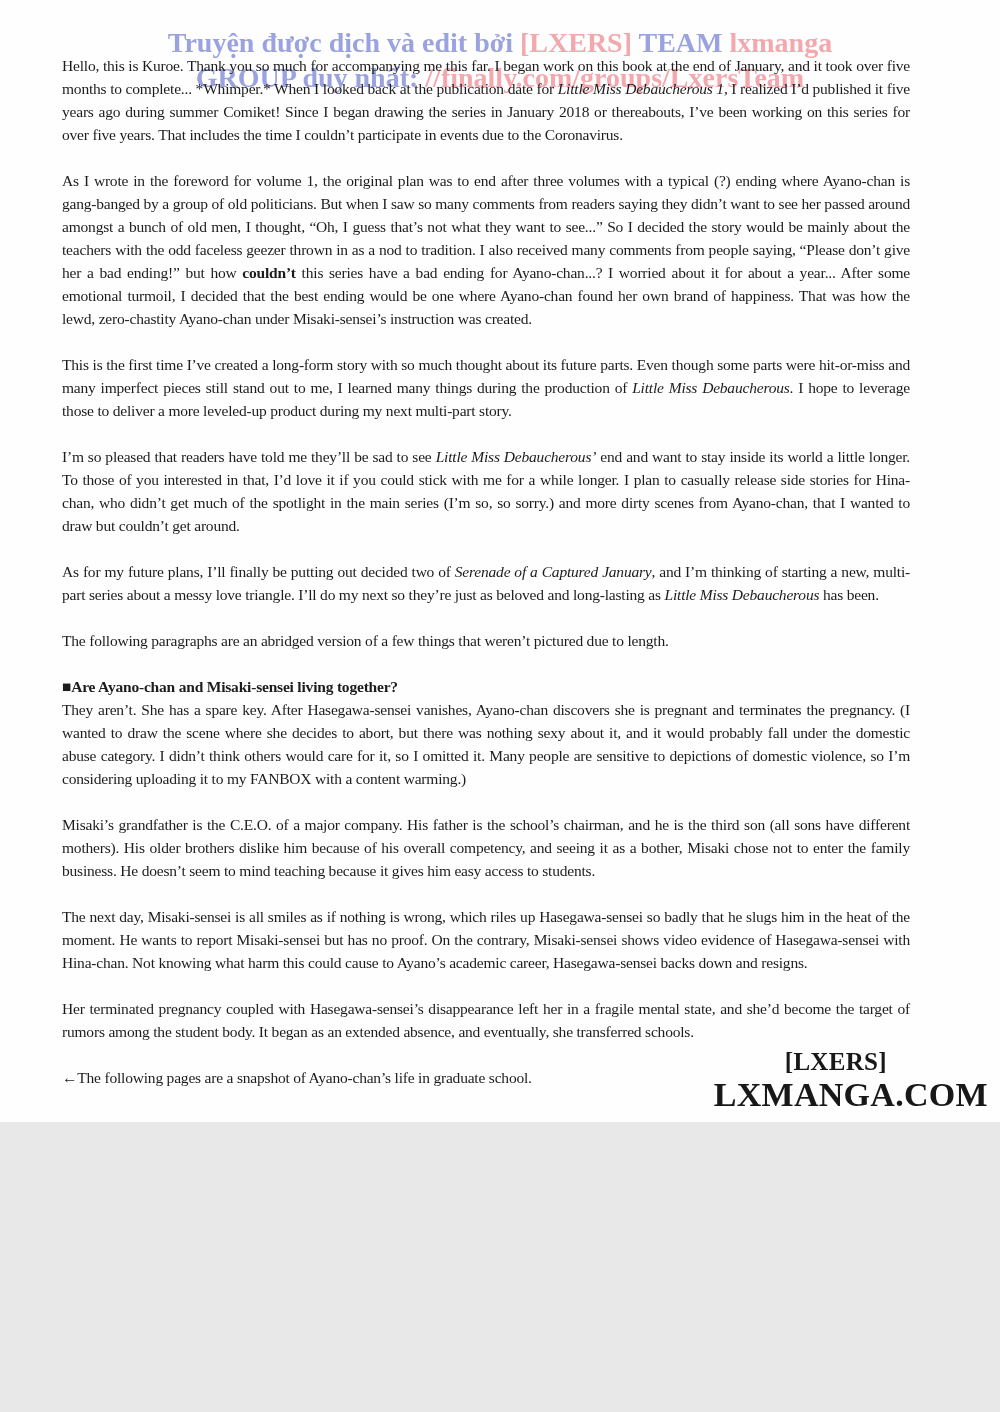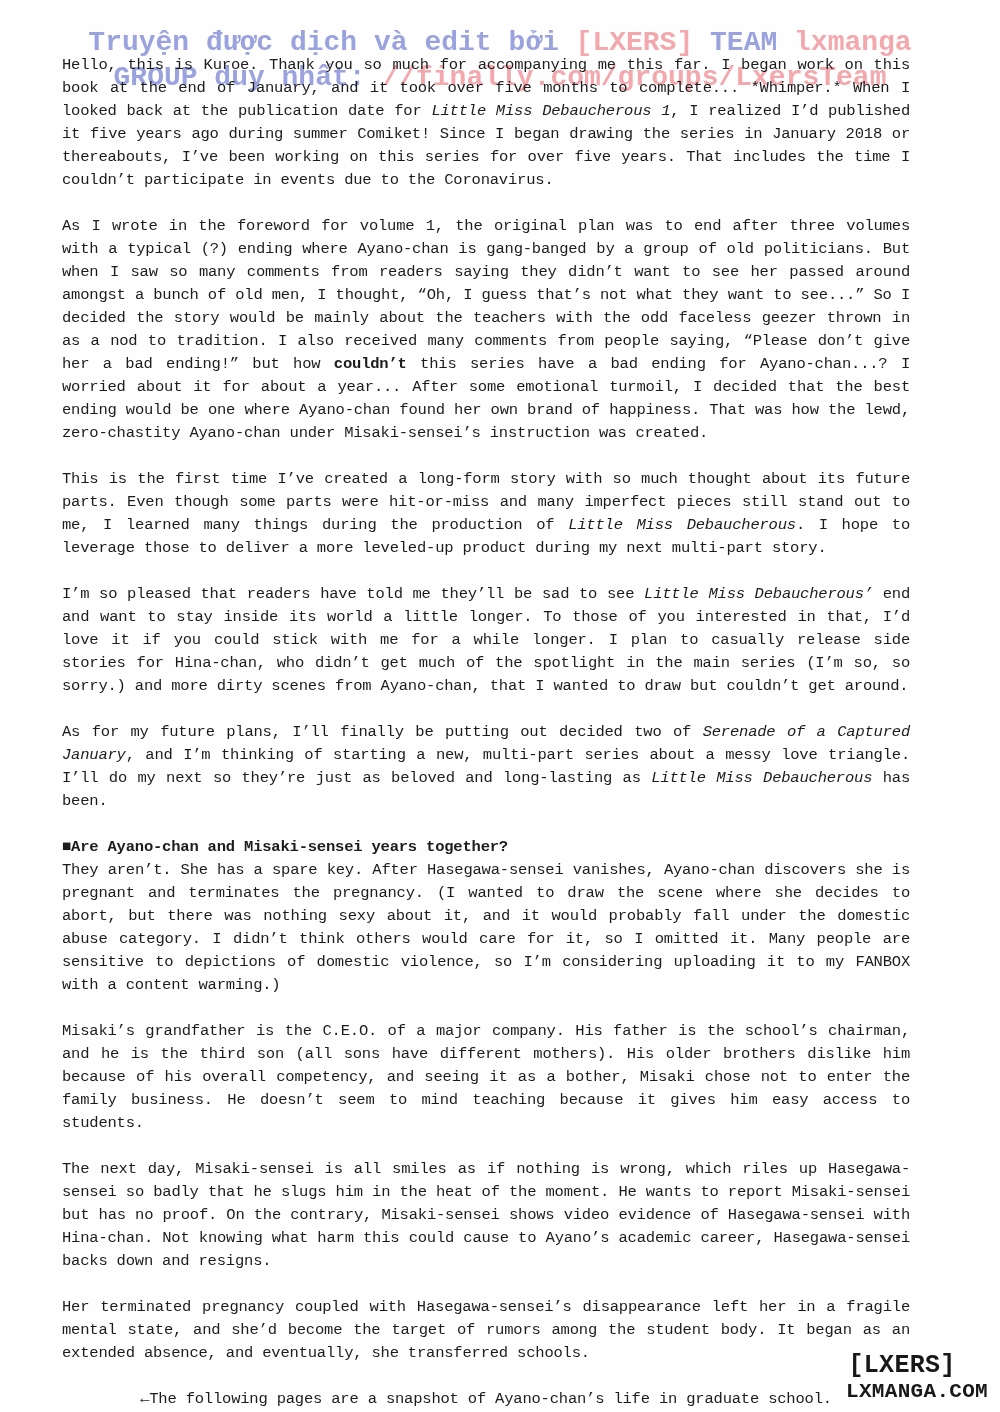--- a/index.html
+++ b/index.html
@@ -1,23 +1,23 @@
 <!DOCTYPE html>
 <html style="--wm-blue: #8a94da; --wm-pink: #f09aa0;"><head>
 <meta charset="utf-8">
 <style>
   * { margin:0; padding:0; box-sizing:border-box; }
   html,body { background:#e8e8e8; }
   .page {
-    width:1000px; height:1412px;
+    width:1000px; height:1122px;
     margin:0 auto;
     position:relative;
     background:#fefefe;
     overflow:hidden;
-    font-family:Liberation Mono, monospace;
+    font-family:Liberation Serif, serif;
   }
   .watermark {
     position:absolute;
     z-index:1;
     top:25px; left:0; right:0;
     text-align:center;
     font-weight:bold;
     font-size:28px;
     line-height:35px;
     white-space:nowrap;
@@ -30,53 +30,54 @@
     z-index:2;
     padding:54px 90px 0 62px;
     color:#1c1c1c;
     font-size:15.5px;
     line-height:23px;
     letter-spacing:-0.2px;
     text-align:justify;
   }
   .para { margin:0 0 23px 0; }
   .heading { margin:0; font-size:15.5px; font-weight:bold; text-align:left; }
-  .note { margin-top:12px; text-align:center; }
+  .note { margin-top:12px; text-align:left; }
   .it { font-style:italic; }
   .bd { font-weight:bold; }
   .logo {
     position:absolute;
     z-index:2;
     right:12px; bottom:8px;
     text-align:center;
     font-weight:bold;
     color:#181818;
     line-height:1.12;
     letter-spacing:0.3px;
   }
   .logo-line1 { font-size:25px; }
-  .logo-line2 { font-size:21px;margin-left:30px; }
+  .logo-line2 { font-size:34px;margin-left:30px; }
 </style>
 </head>
 <body>
 
 <div class="page">
 
   <div class="watermark">
     <div><span class="wm-blue">Truyện được dịch và edit bởi </span><span class="wm-pink">[LXERS] </span><span class="wm-blue">TEAM </span><span class="wm-pink">lxmanga</span></div>
     <div><span class="wm-blue">GROUP duy nhất: </span><span class="wm-pink">//finally.com/groups/LxersTeam</span></div>
   </div>
 
   <div class="content">
       <p class="para"><span>Hello, this is Kuroe. Thank you so much for accompanying me this far. I began work on this book at the end of January, and it took over five months to complete... *Whimper.* When I looked back at the publication date for </span><span class="it">Little Miss Debaucherous 1</span><span>, I realized I’d published it five years ago during summer Comiket! Since I began drawing the series in January 2018 or thereabouts, I’ve been working on this series for over five years. That includes the time I couldn’t participate in events due to the Coronavirus.</span></p>
       <p class="para"><span>As I wrote in the foreword for volume 1, the original plan was to end after three volumes with a typical (?) ending where Ayano-chan is gang-banged by a group of old politicians. But when I saw so many comments from readers saying they didn’t want to see her passed around amongst a bunch of old men, I thought, “Oh, I guess that’s not what they want to see...” So I decided the story would be mainly about the teachers with the odd faceless geezer thrown in as a nod to tradition. I also received many comments from people saying, “Please don’t give her a bad ending!” but how </span><span class="bd">couldn’t</span><span> this series have a bad ending for Ayano-chan...? I worried about it for about a year... After some emotional turmoil, I decided that the best ending would be one where Ayano-chan found her own brand of happiness. That was how the lewd, zero-chastity Ayano-chan under Misaki-sensei’s instruction was created.</span></p>
       <p class="para"><span>This is the first time I’ve created a long-form story with so much thought about its future parts. Even though some parts were hit-or-miss and many imperfect pieces still stand out to me, I learned many things during the production of </span><span class="it">Little Miss Debaucherous</span><span>. I hope to leverage those to deliver a more leveled-up product during my next multi-part story.</span></p>
       <p class="para"><span>I’m so pleased that readers have told me they’ll be sad to see </span><span class="it">Little Miss Debaucherous’</span><span> end and want to stay inside its world a little longer. To those of you interested in that, I’d love it if you could stick with me for a while longer. I plan to casually release side stories for Hina-chan, who didn’t get much of the spotlight in the main series (I’m so, so sorry.) and more dirty scenes from Ayano-chan, that I wanted to draw but couldn’t get around.</span></p>
       <p class="para"><span>As for my future plans, I’ll finally be putting out decided two of </span><span class="it">Serenade of a Captured January</span><span>, and I’m thinking of starting a new, multi-part series about a messy love triangle. I’ll do my next so they’re just as beloved and long-lasting as </span><span class="it">Little Miss Debaucherous</span><span> has been.</span></p>
-      <h3 class="heading"><span>■Are Ayano-chan and Misaki-sensei years together?</span></h3>
+      <p class="para"><span>The following paragraphs are an abridged version of a few things that weren’t pictured due to length.</span></p>
+      <h3 class="heading"><span>■Are Ayano-chan and Misaki-sensei living together?</span></h3>
       <p class="para"><span>They aren’t. She has a spare key. After Hasegawa-sensei vanishes, Ayano-chan discovers she is pregnant and terminates the pregnancy. (I wanted to draw the scene where she decides to abort, but there was nothing sexy about it, and it would probably fall under the domestic abuse category. I didn’t think others would care for it, so I omitted it. Many people are sensitive to depictions of domestic violence, so I’m considering uploading it to my FANBOX with a content warming.)</span></p>
       <p class="para"><span>Misaki’s grandfather is the C.E.O. of a major company. His father is the school’s chairman, and he is the third son (all sons have different mothers). His older brothers dislike him because of his overall competency, and seeing it as a bother, Misaki chose not to enter the family business. He doesn’t seem to mind teaching because it gives him easy access to students.</span></p>
       <p class="para"><span>The next day, Misaki-sensei is all smiles as if nothing is wrong, which riles up Hasegawa-sensei so badly that he slugs him in the heat of the moment. He wants to report Misaki-sensei but has no proof. On the contrary, Misaki-sensei shows video evidence of Hasegawa-sensei with Hina-chan. Not knowing what harm this could cause to Ayano’s academic career, Hasegawa-sensei backs down and resigns.</span></p>
       <p class="para"><span>Her terminated pregnancy coupled with Hasegawa-sensei’s disappearance left her in a fragile mental state, and she’d become the target of rumors among the student body. It began as an extended absence, and eventually, she transferred schools.</span></p>
       <p class="para note"><span>←The following pages are a snapshot of Ayano-chan’s life in graduate school.</span></p>
     </div>
 
   <div class="logo">
     <div class="logo-line1">[LXERS]</div>
     <div class="logo-line2">LXMANGA.COM</div>

